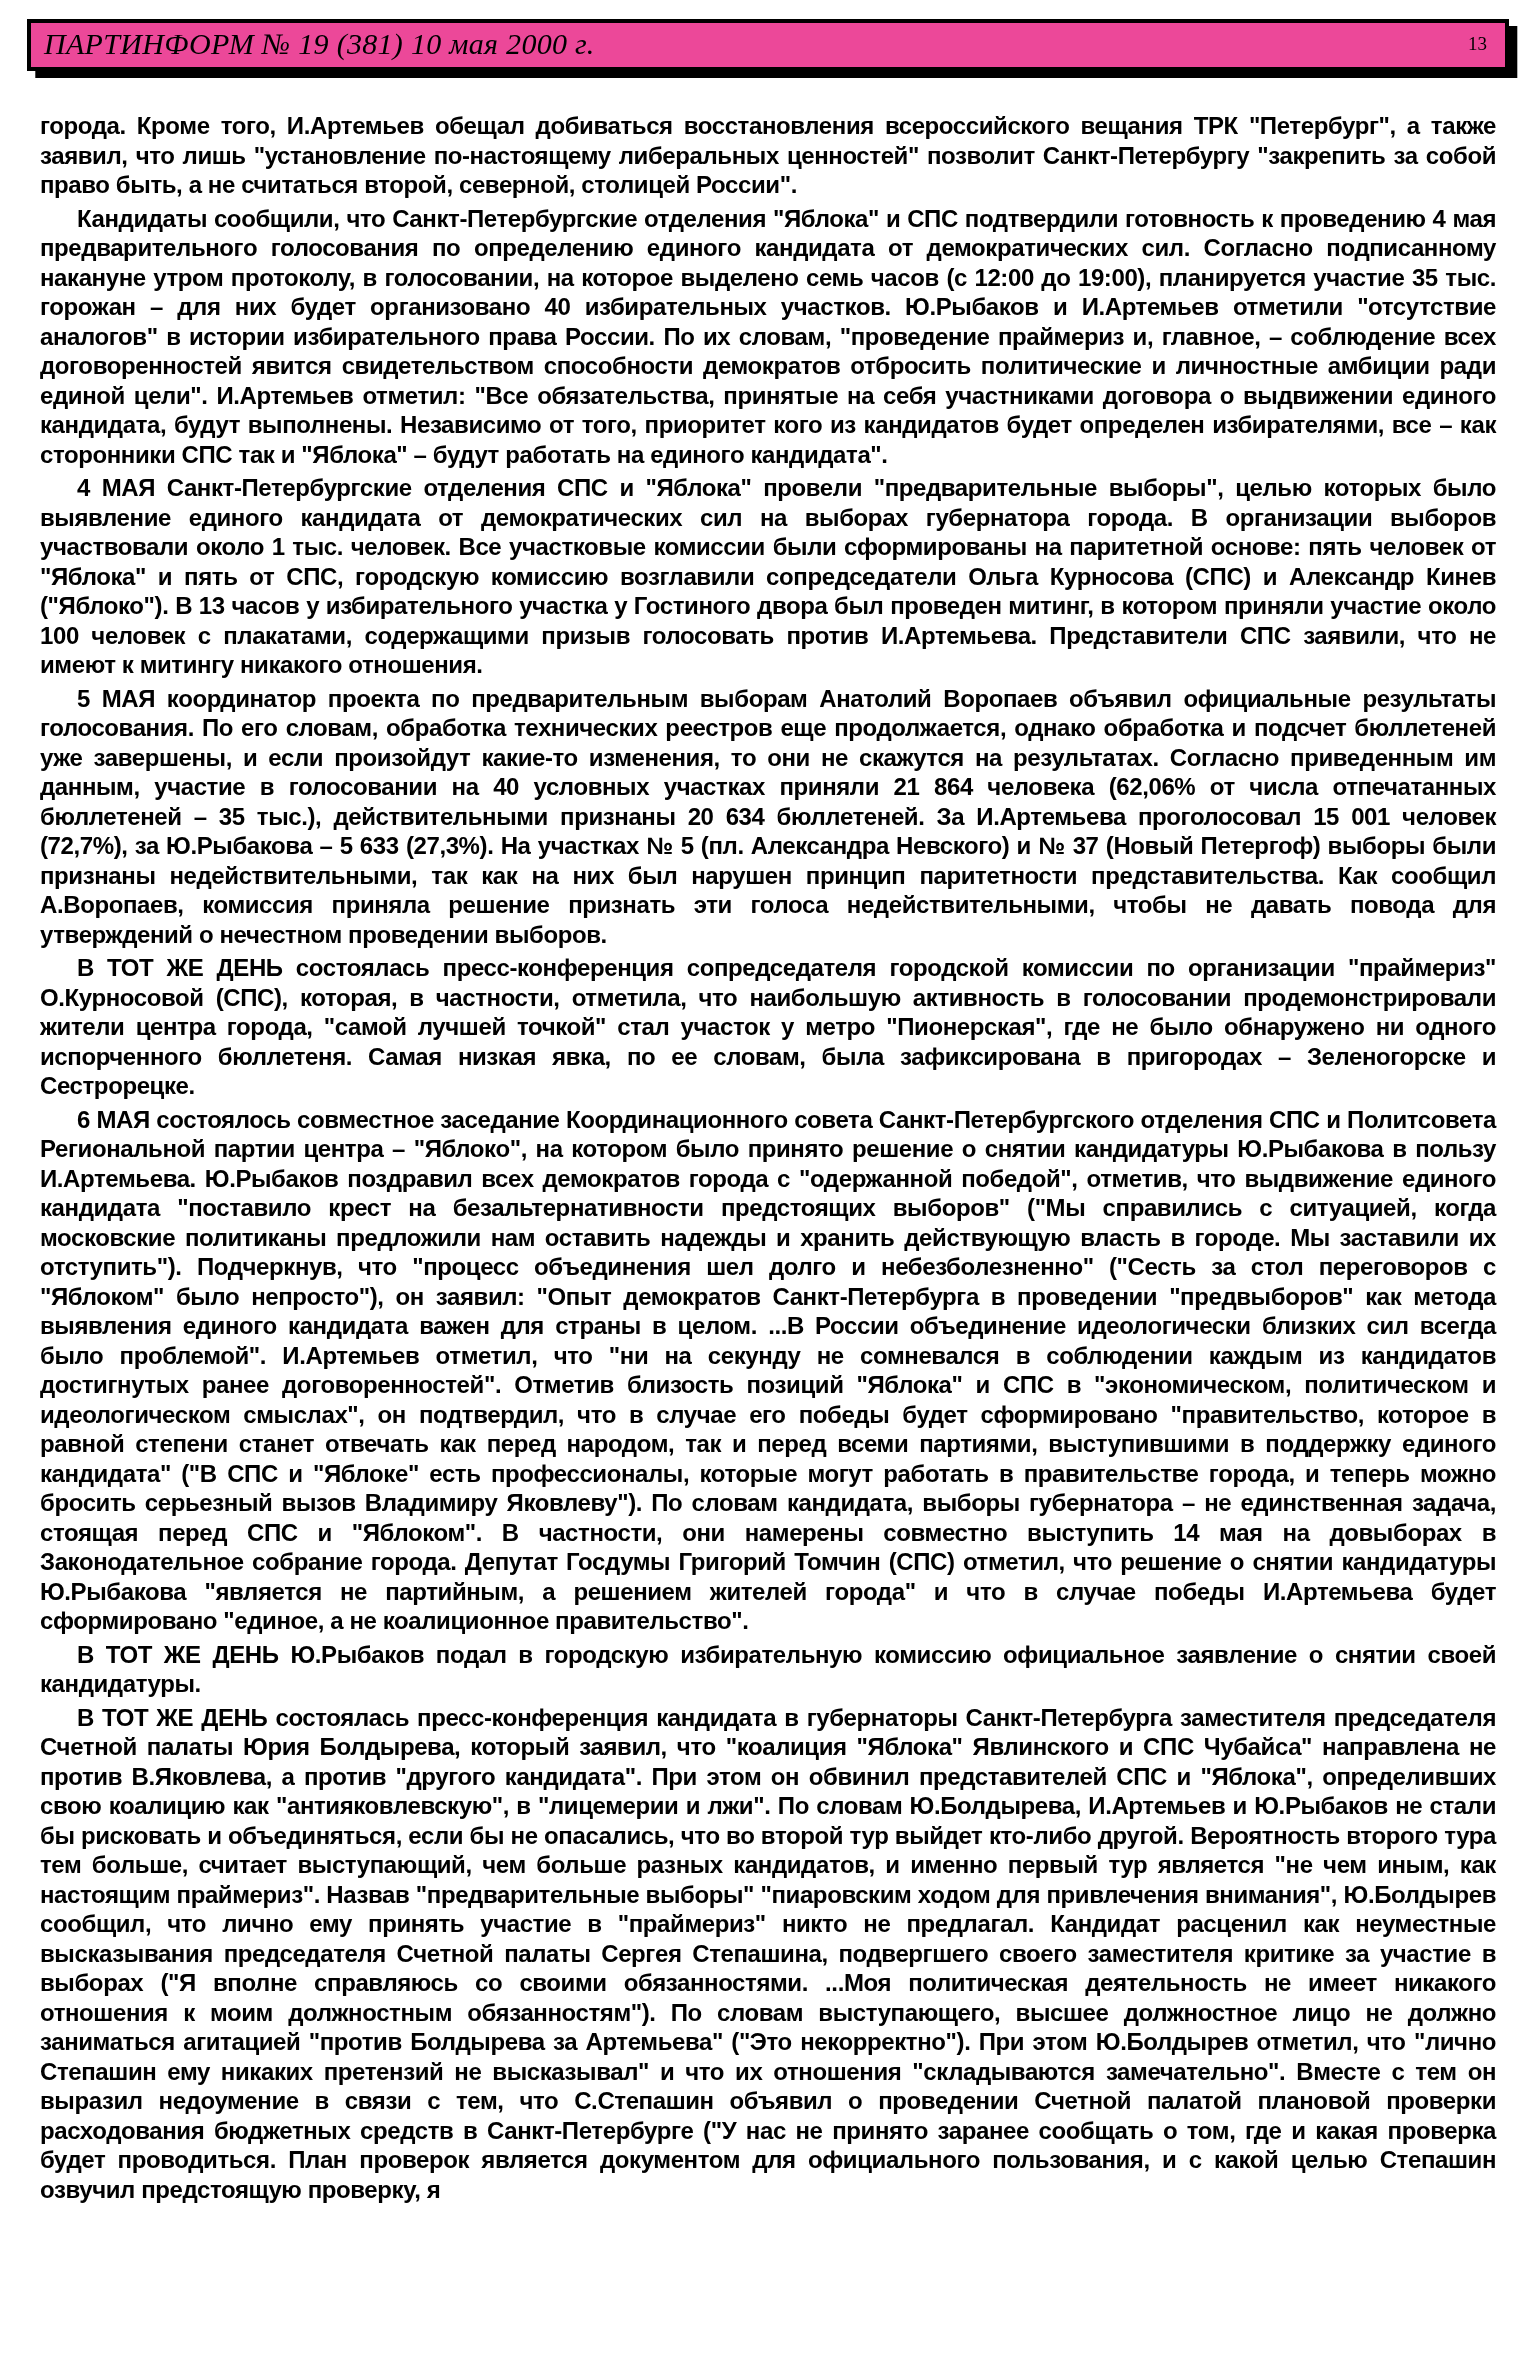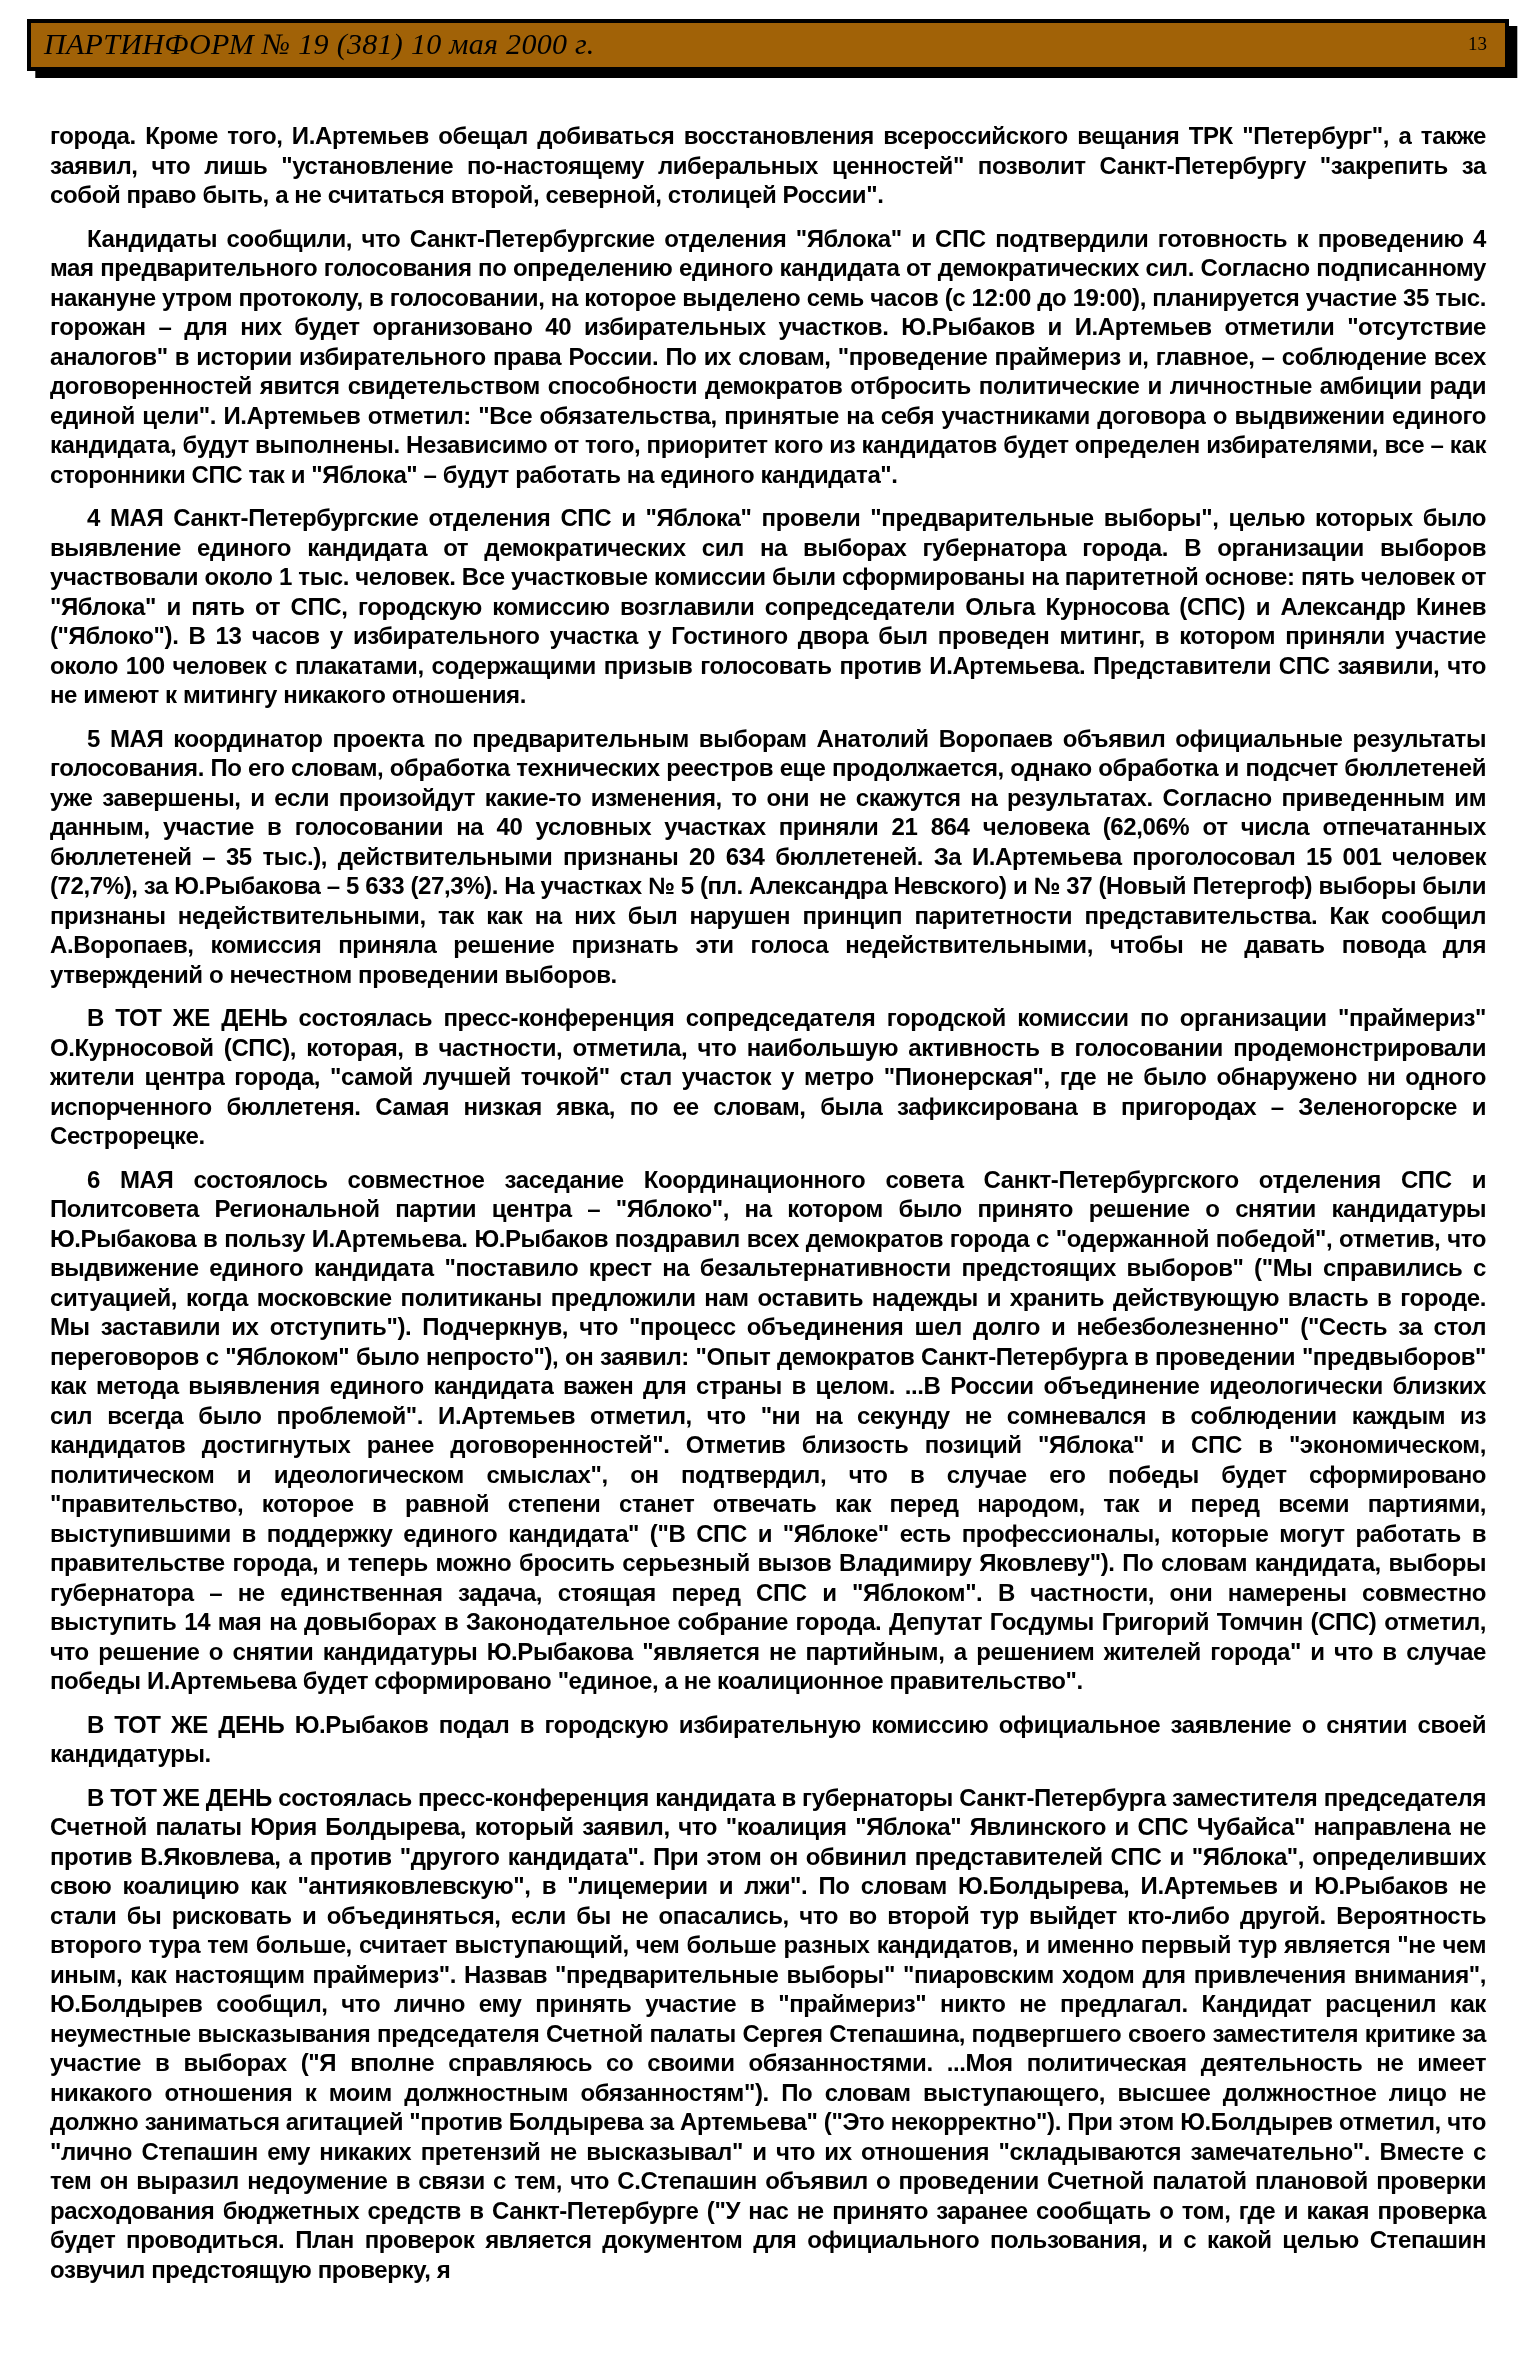--- a/index.html
+++ b/index.html
@@ -14,21 +14,21 @@
   .page {
     width: 1537px;
     height: 2377px;
     background: #ffffff;
     overflow: hidden;
   }
   .masthead-box {
     margin: 19px 28px 0 27px;
     border: 4.5px solid #000;
     box-shadow: 8.3px 7px 0 #000;
-    background: #a16207;
+    background: #ec4899;
     display: flex;
     justify-content: space-between;
     align-items: center;
     padding: 3.8px 18px 6.4px 13px;
   }
   .masthead-title {
     font-family: "Liberation Serif", serif;
     font-style: italic;
     font-size: 30px;
     letter-spacing: 0.3px;
@@ -37,21 +37,21 @@
   .masthead-page {
     font-family: "Liberation Serif", serif;
     font-style: normal;
     font-size: 19px;
   }
   .article-body {
     display: block;
     padding: 36px 37px 0 36px;
   }
   .article-body p {
-    margin: 14px;
+    margin: 4px;
     font-family: "Liberation Sans", sans-serif;
     font-weight: 700;
     font-size: 24px;
     line-height: 29.5px;
     letter-spacing: -0.4px;
     text-align: justify;
     text-indent: 37px;
     color: #000;
   }
   .article-body p.continued {

